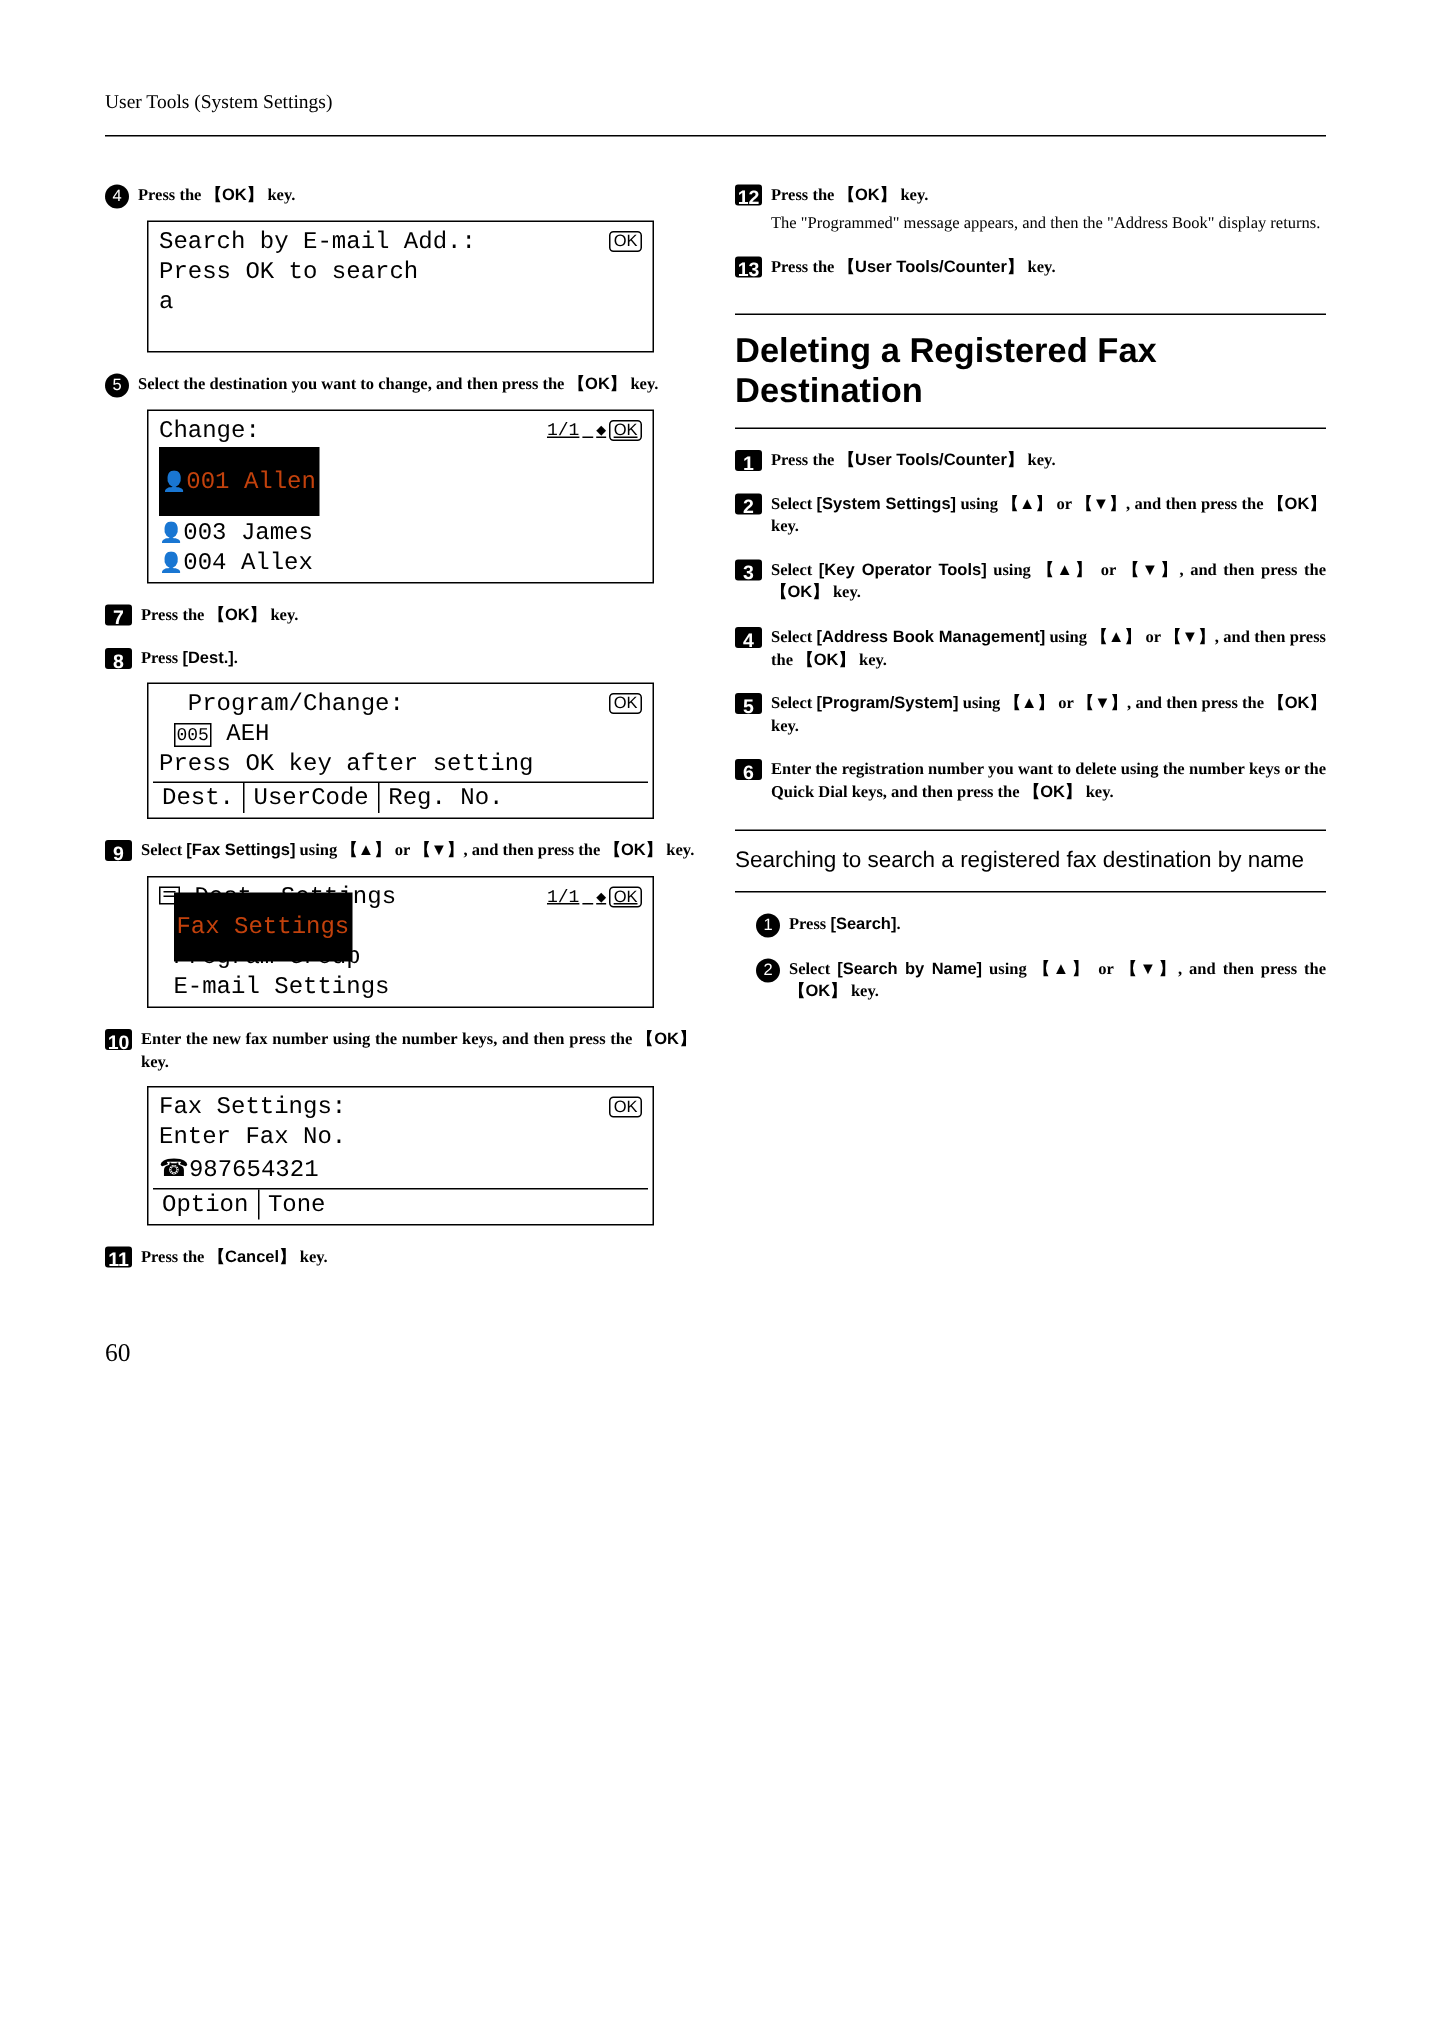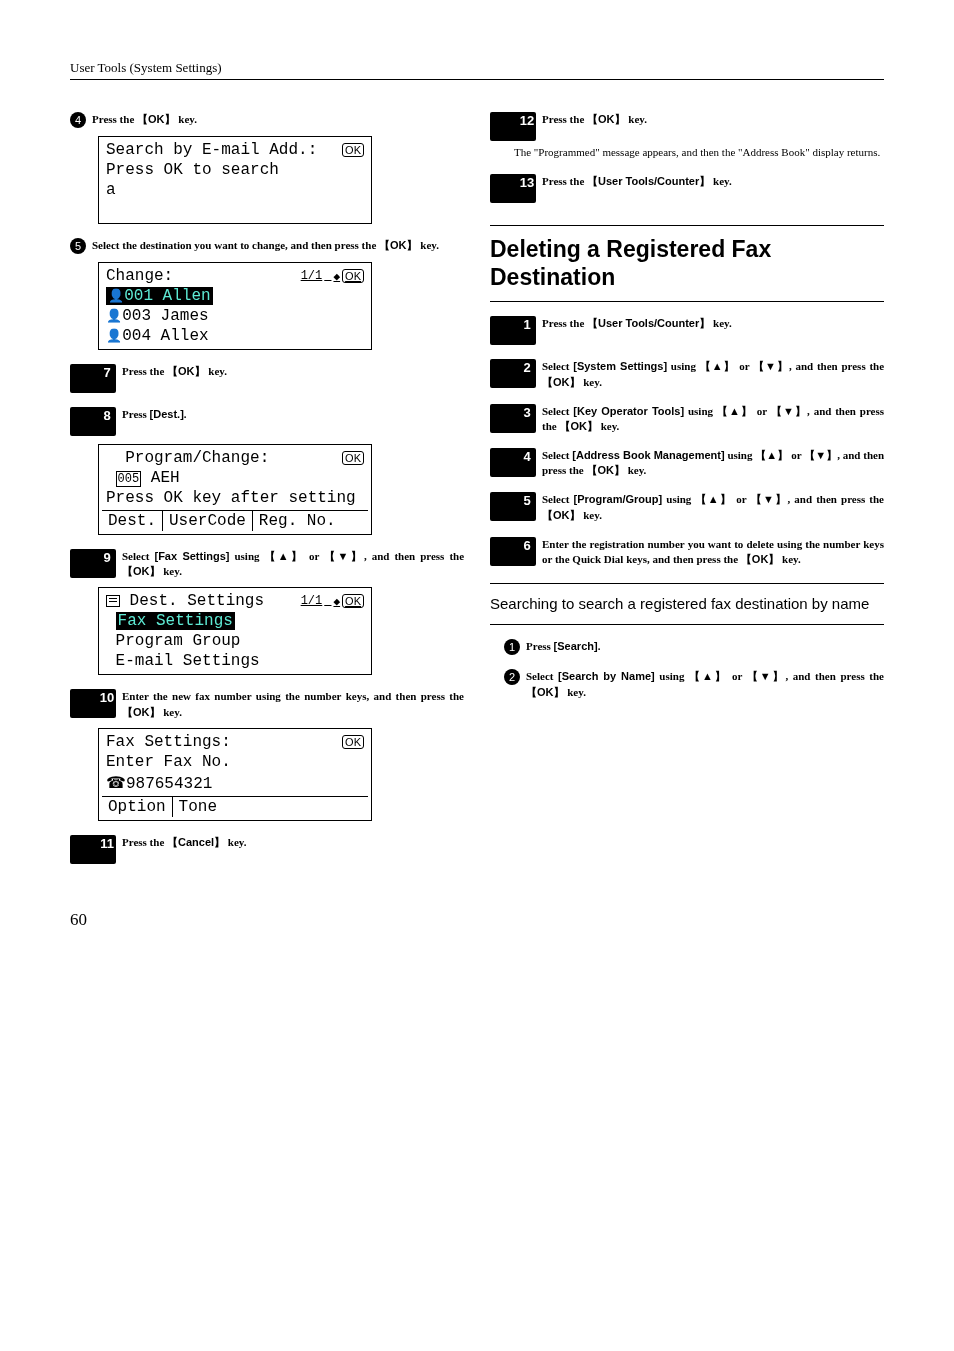--- a/index.html
+++ b/index.html
@@ -10,21 +10,21 @@
     color: #000;
     width: 954px;
     box-sizing: border-box;
   }
   .page {
     padding: 60px 70px 40px 70px;
   }
   .header-line {
     font-size: 13px;
     border-bottom: 1px solid #000;
-    padding-bottom: 3px;
+    padding-bottom: 14px;
     margin-bottom: 18px;
   }
   .columns {
     display: flex;
     gap: 26px;
   }
   .col {
     width: 50%;
   }
   .step {
@@ -33,28 +33,27 @@
   .step-head {
     display: flex;
     align-items: flex-start;
     gap: 6px;
   }
   .marker {
     font-family: Arial, sans-serif;
     font-weight: bold;
     font-size: 13px;
     min-width: 18px;
-    height: 29px;
+    height: 14px;
     line-height: 18px;
     text-align: center;
     color: #fff;
     background: #000;
     border-radius: 2px;
     display: inline-block;
-    padding-left: 28px;
   }
   .marker-outline {
     font-family: Arial, sans-serif;
     color: #fff;
     background: #000;
     border-radius: 50%;
     font-size: 11px;
     min-width: 16px;
     height: 16px;
     line-height: 16px;
@@ -67,42 +66,42 @@
     line-height: 1.38;
     text-align: justify;
   }
   .step-text.bold { font-weight: bold; }
   .lcd {
     margin: 8px 0 8px 28px;
     font-family: "Courier New", monospace;
     font-size: 16px;
     border: 1.5px solid #000;
     padding: 3px 3px 3px 3px;
-    width: 274px;
+    width: 338px;
     box-sizing: border-box;
   }
   .lcd .row {
     display: flex;
     justify-content: space-between;
     align-items: center;
     padding: 1px 4px;
     white-space: pre;
   }
   .box-icons {
     display: inline-flex;
     gap: 2px;
     align-items: flex-end;
     font-size: 12px;
     text-decoration: underline;
   }
   .okb { border: 1px solid #000; border-radius: 3px; font-size: 11px; padding: 0 2px; font-family: Arial, sans-serif; }
   .inv {
     background: #000;
-    color: #5eead4;
-    padding: 0 2px;
+    color: #c2410c;
+    padding: 14px 2px;
   }
   .soft-row {
     display: flex;
     border-top: 1.5px solid #000;
     margin-top: 2px;
     align-items: flex-end;
   }
   .soft-row .cell {
     border-right: 1.5px solid #000;
     padding: 1px 6px;
@@ -304,21 +303,21 @@
       <div class="step">
         <div class="step-head">
           <span class="marker">4</span>
           <span class="step-text bold">Select <strong class="smallkey">[Address Book Management]</strong> using <span class="bracket-key">【<strong class="smallkey">▲</strong>】</span> or <span class="bracket-key">【<strong class="smallkey">▼</strong>】</span>, and then press the <span class="bracket-key">【<strong class="smallkey">OK</strong>】</span> key.</span>
         </div>
       </div>
 
       <div class="step">
         <div class="step-head">
           <span class="marker">5</span>
-          <span class="step-text bold">Select <strong class="smallkey">[Program/Group]</strong> using <span class="bracket-key">【<strong class="smallkey">▲</strong>】</span> or <span class="bracket-key">【<strong class="smallkey">▼</strong>】</span>, and then press the <span class="bracket-key">【<strong class="smallkey">OK</strong>】</span> key.</span>
+          <span class="step-text bold">Select <strong class="smallkey">[Program/System]</strong> using <span class="bracket-key">【<strong class="smallkey">▲</strong>】</span> or <span class="bracket-key">【<strong class="smallkey">▼</strong>】</span>, and then press the <span class="bracket-key">【<strong class="smallkey">OK</strong>】</span> key.</span>
         </div>
       </div>
 
       <div class="step">
         <div class="step-head">
           <span class="marker">6</span>
           <span class="step-text bold">Enter the registration number you want to delete using the number keys or the Quick Dial keys, and then press the <span class="bracket-key">【<strong class="smallkey">OK</strong>】</span> key.</span>
         </div>
       </div>
 

